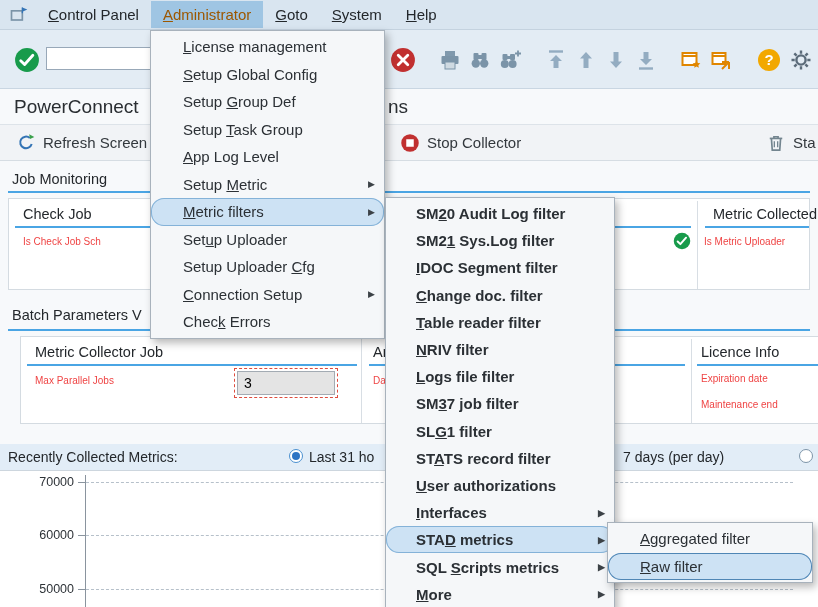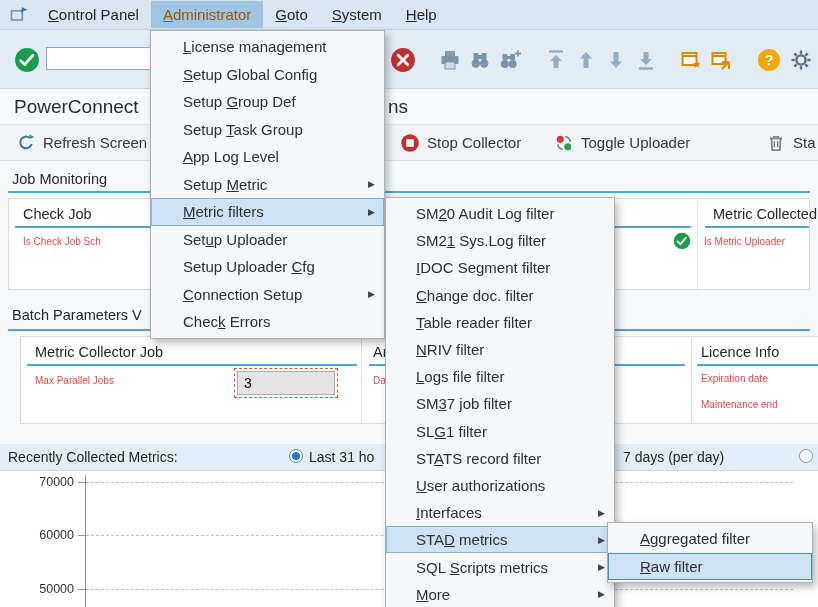--- a/index.html
+++ b/index.html
@@ -56,22 +56,22 @@
   .y-axis{position:absolute;left:85px;top:4px;bottom:0;width:1px;background:#8a949e;}
   .ytick-label{position:absolute;width:46px;text-align:right;font-size:12.5px;color:#2e3338;}
   .ytick-mark{position:absolute;left:78px;width:7px;height:1px;background:#8a949e;}
   .gridline{position:absolute;left:86px;width:707px;height:0;border-top:1px dashed #b6c0ca;}
 
   
   .menu{position:absolute;background:#f5f7f9;border:1px solid #a8b2bc;box-shadow:3px 4px 8px rgba(0,0,0,.28);
     padding:2px 0;box-sizing:border-box;}
   .menu-item{height:27.5px;display:flex;align-items:center;padding:0 21px 0 32px;position:relative;
     font-size:15px;color:#2b3035;white-space:nowrap;cursor:pointer;}
-  .menu.compact .menu-item{height:27.2px;padding-left:30px;}
-  .menu-item.hl{background:#cde2f4;box-shadow:inset 0 0 0 1px #84b2d8;}
+  .menu.compact .menu-item{height:27.2px;padding-left:30px;font-weight:bold;}
+  .menu-item.hl{background:#cde2f4;box-shadow:inset 0 0 0 1px #84b2d8;border-radius:13px;}
   .menu-item.focus{box-shadow:inset 0 0 0 1px #4f86b5;}
   .menu-item .arrow{position:absolute;right:9px;font-size:9px;color:#3c4247;}
 </style>
 </head>
 <body>
 
 <div class="window">
 
   <div class="menubar">
     <span class="mb-icon">
@@ -203,31 +203,20 @@
     </div>
     <div class="app-btn" style="left:400px">
       <span class="ic">
           <svg xmlns="http://www.w3.org/2000/svg" width="20" height="20" viewBox="0 0 24 24">
             <circle cx="12" cy="12" r="10.5" fill="#c13030"></circle>
             <rect x="7.5" y="7.5" width="9" height="9" fill="#fff"></rect>
           </svg>
         </span>
       <span>Stop Collector</span>
     </div>
-    <div class="app-btn" style="left:554px">
-      <span class="ic">
-          <svg xmlns="http://www.w3.org/2000/svg" width="20" height="20" viewBox="0 0 24 24">
-            <path d="M13.5 4.5A7 7 0 0 1 19.5 10.5" stroke="#6b7d8c" stroke-width="2" fill="none"></path>
-            <path d="M10.5 19.5A7 7 0 0 1 4.5 13.5" stroke="#6b7d8c" stroke-width="2" fill="none"></path>
-            <circle cx="7.5" cy="7.5" r="4.2" fill="#d03a34"></circle>
-            <circle cx="16.5" cy="16.5" r="4.2" fill="#2f9e4f"></circle>
-          </svg>
-        </span>
-      <span>Toggle Uploader</span>
-    </div>
     <div class="app-btn" style="left:766px">
       <span class="ic">
           <svg xmlns="http://www.w3.org/2000/svg" width="20" height="20" viewBox="0 0 24 24">
             <path d="M4.5 6.5h15" stroke="#73858f" stroke-width="2"></path>
             <path d="M9.5 6V4.5h5V6" fill="none" stroke="#73858f" stroke-width="2"></path>
             <path d="M6.5 6.5l1 14h9l1-14" fill="none" stroke="#73858f" stroke-width="2"></path>
             <path d="M10 10v7m4-7v7" stroke="#73858f" stroke-width="1.6"></path>
           </svg>
         </span>
       <span>Sta</span>

